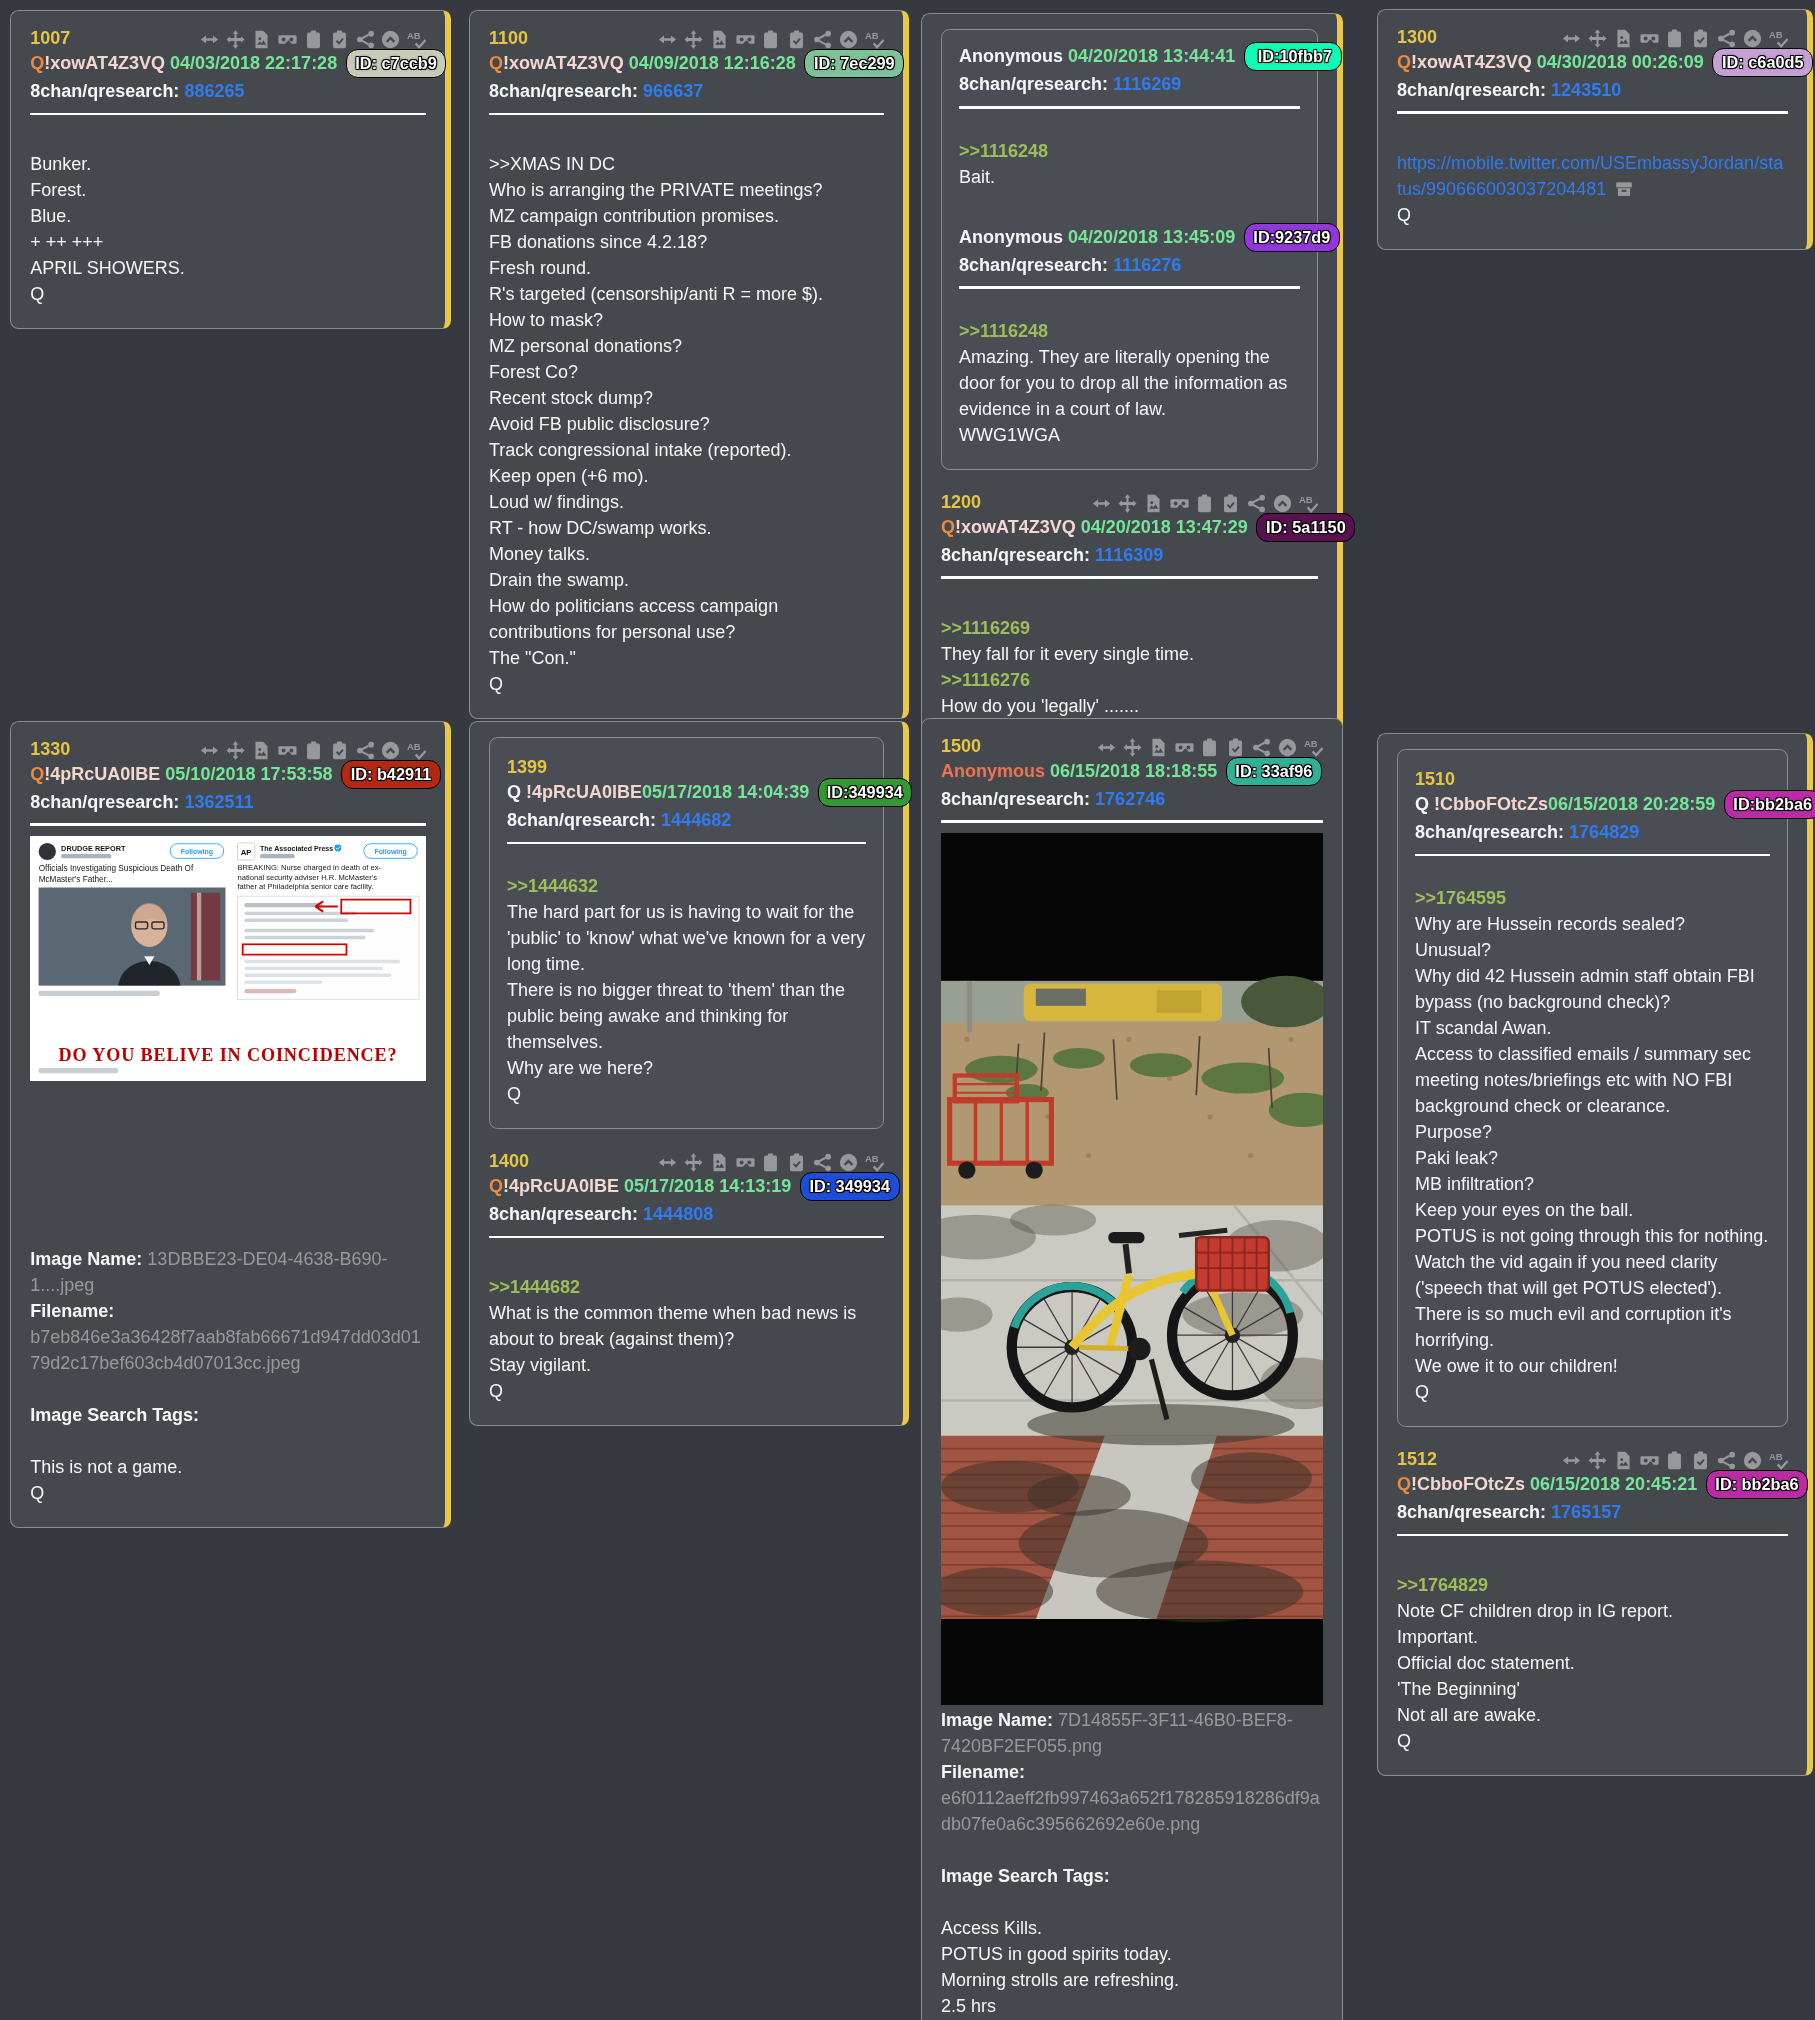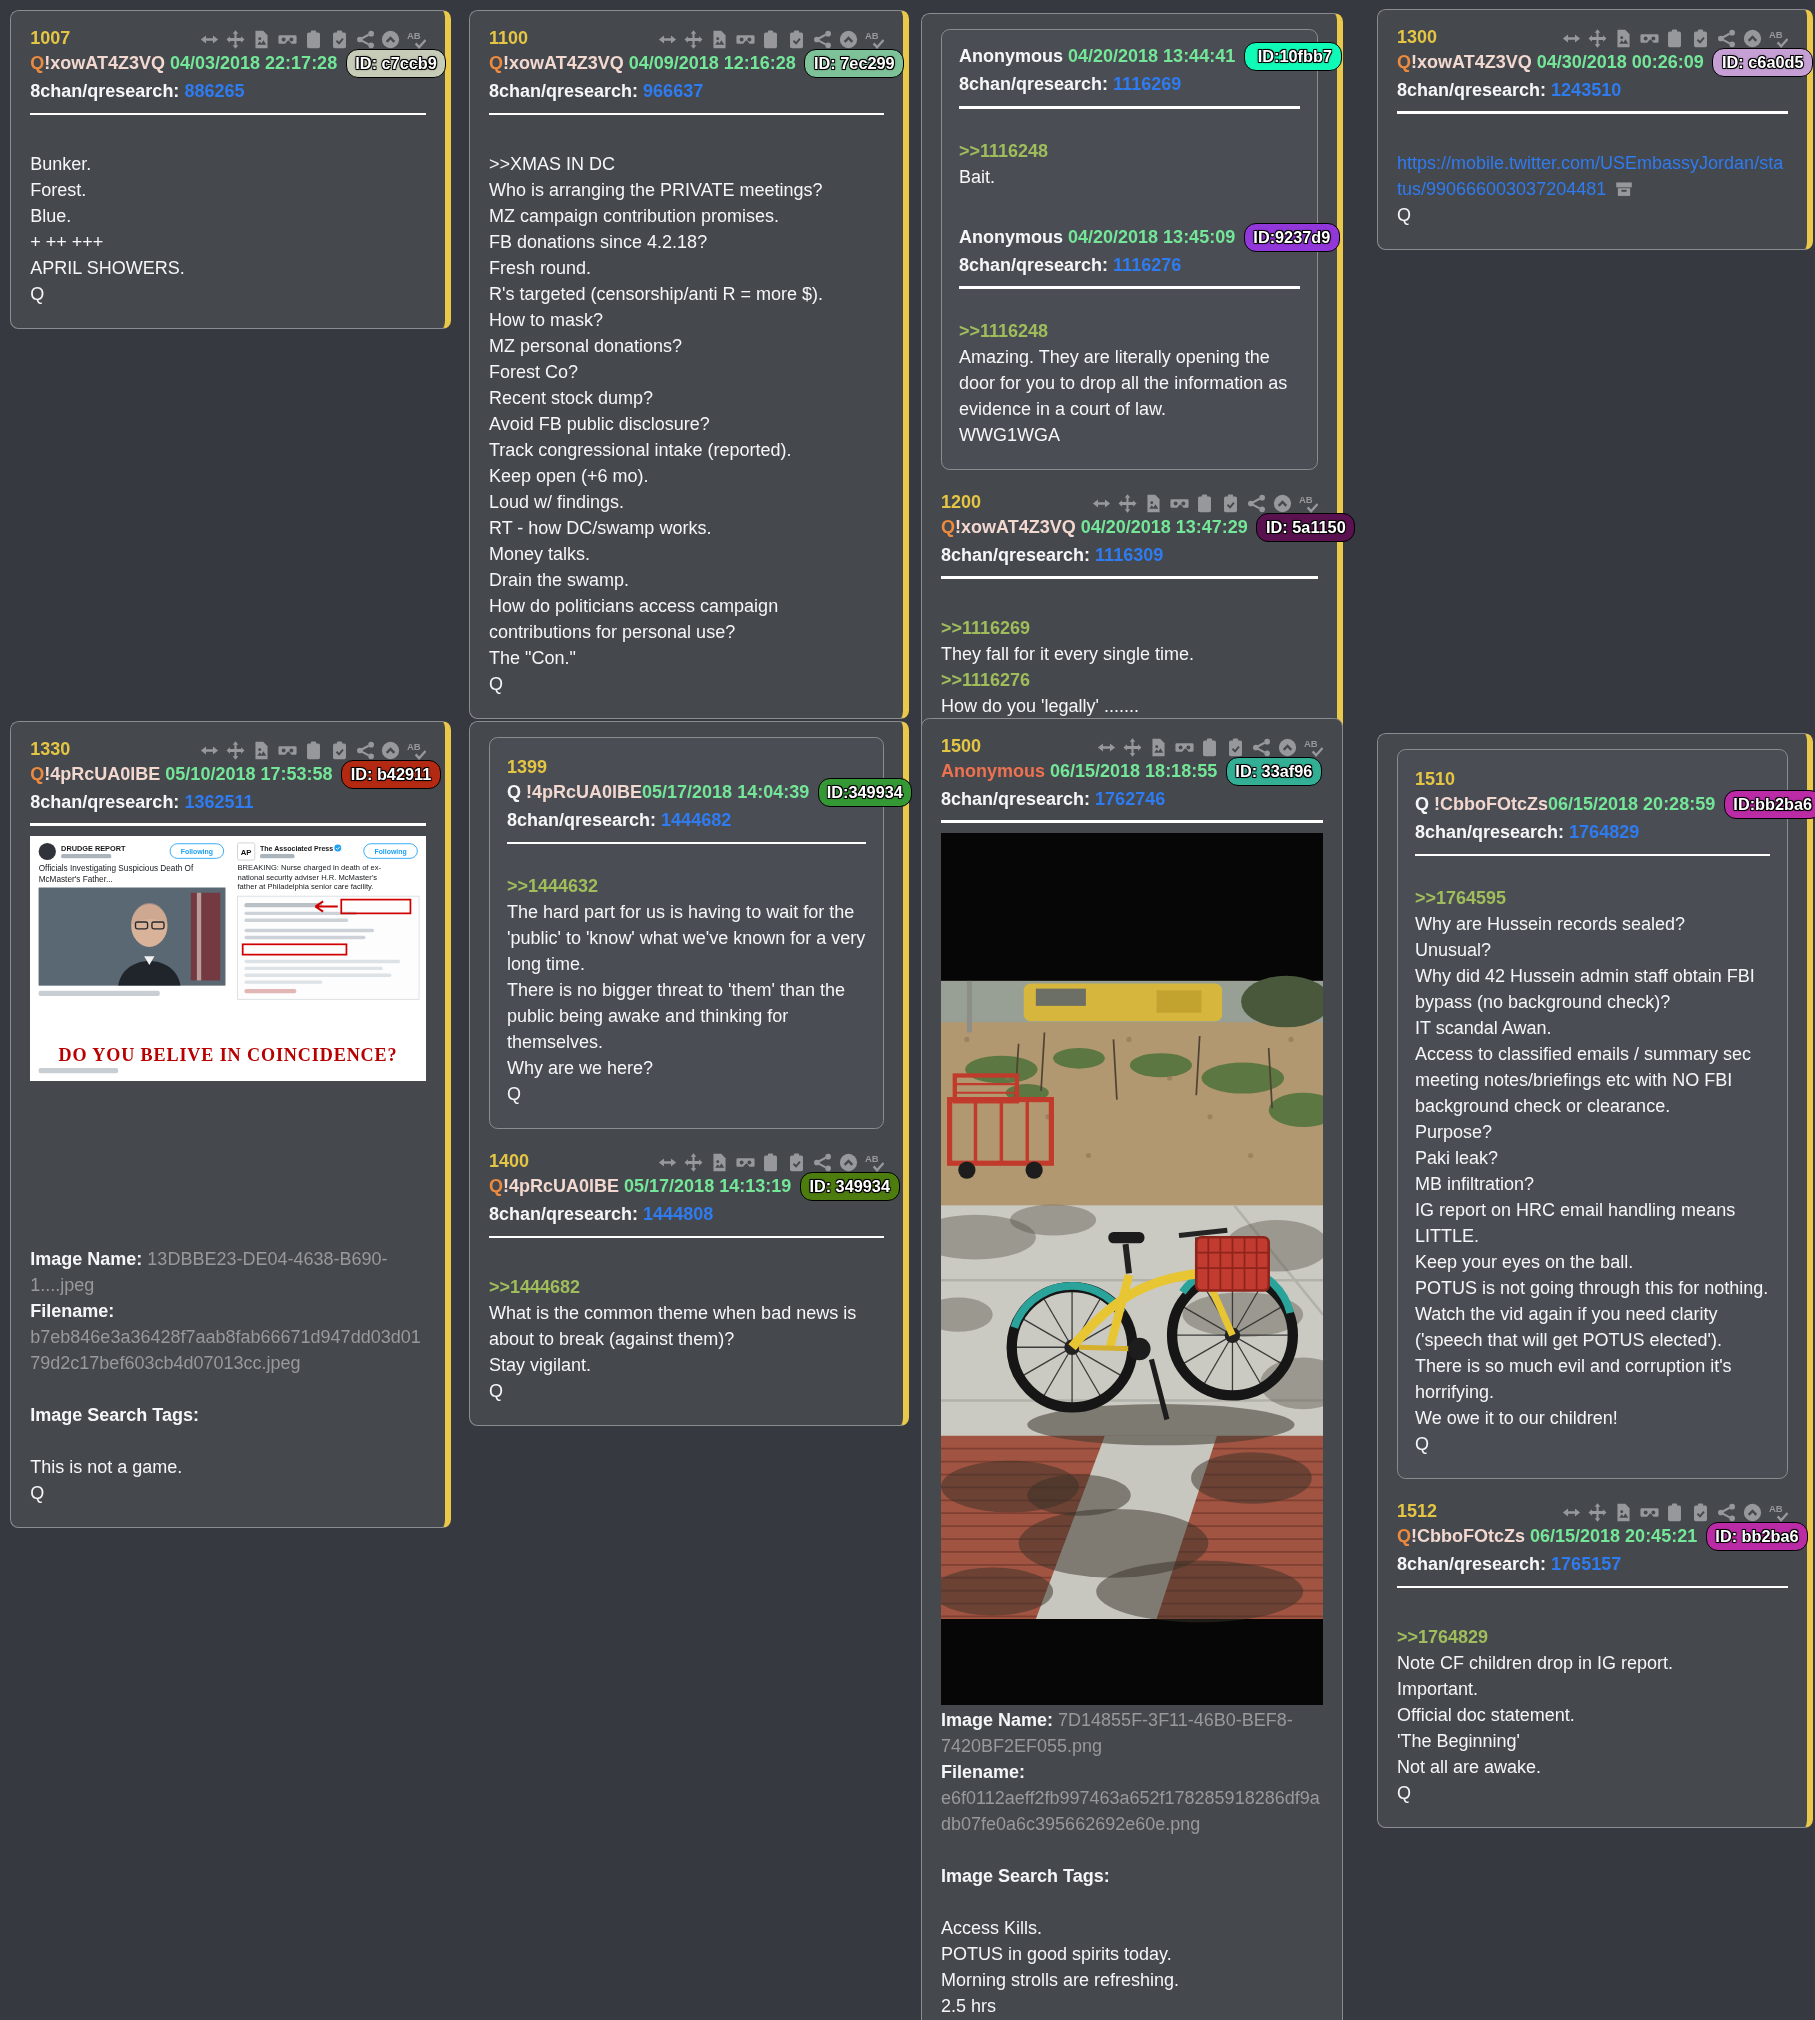--- a/index.html
+++ b/index.html
@@ -588,21 +588,21 @@
             </svg>
           </span>
           <span class="icon">
             <svg viewBox="0 0 22 22" fill="#96989b">
               <text x="0" y="10.5" font-size="11" font-weight="bold" font-family="Liberation Sans, sans-serif">AB</text>
               <path d="M10 15.5l4 4.5 7.5-8.5" stroke="#96989b" stroke-width="2.7" fill="none"></path>
             </svg>
           </span>
         </span>
       </div>
-      <div class="hdr"><span class="c-q">Q</span><span class="c-trip">!4pRcUA0lBE</span><span class="c-date"> 05/17/2018 14:13:19</span><span class="badge" style="background: #4d7c0f;">ID: 349934</span></div>
+      <div class="hdr"><span class="c-q">Q</span><span class="c-trip">!4pRcUA0lBE</span><span class="c-date"> 05/17/2018 14:13:19</span><span class="badge" style="background: #1d4ed8;">ID: 349934</span></div>
       <div class="board"><span>8chan/qresearch:</span> <span class="blue">1444808</span></div>
       <div class="divider"></div>
       <div class="pbody">
         <div class="bline"><span class="olive bw">&gt;&gt;1444682</span></div>
         <div class="bline"><span>What is the common theme when bad news is about to break (against them)?</span></div>
         <div class="bline"><span>Stay vigilant.</span></div>
         <div class="bline"><span>Q</span></div>
       </div>
     </section>
     <section class="card s-c3r2" style="left: 921px; top: 718px; width: 422px;">
@@ -789,21 +789,20 @@
           <div class="pbody">
             <div class="bline"><span class="olive bw">&gt;&gt;1764595</span></div>
             <div class="bline"><span>Why are Hussein records sealed?</span></div>
             <div class="bline"><span>Unusual?</span></div>
             <div class="bline"><span>Why did 42 Hussein admin staff obtain FBI bypass (no background check)?</span></div>
             <div class="bline"><span>IT scandal Awan.</span></div>
             <div class="bline"><span>Access to classified emails / summary sec meeting notes/briefings etc with NO FBI background check or clearance.</span></div>
             <div class="bline"><span>Purpose?</span></div>
             <div class="bline"><span>Paki leak?</span></div>
             <div class="bline"><span>MB infiltration?</span></div>
-            <div class="bline"><span>IG report on HRC email handling means LITTLE.</span></div>
             <div class="bline"><span>Keep your eyes on the ball.</span></div>
             <div class="bline"><span>POTUS is not going through this for nothing.</span></div>
             <div class="bline"><span>Watch the vid again if you need clarity ('speech that will get POTUS elected').</span></div>
             <div class="bline"><span>There is so much evil and corruption it's horrifying.</span></div>
             <div class="bline"><span>We owe it to our children!</span></div>
             <div class="bline"><span>Q</span></div>
           </div>
         </div>
       </div>
       <div class="num-row">

